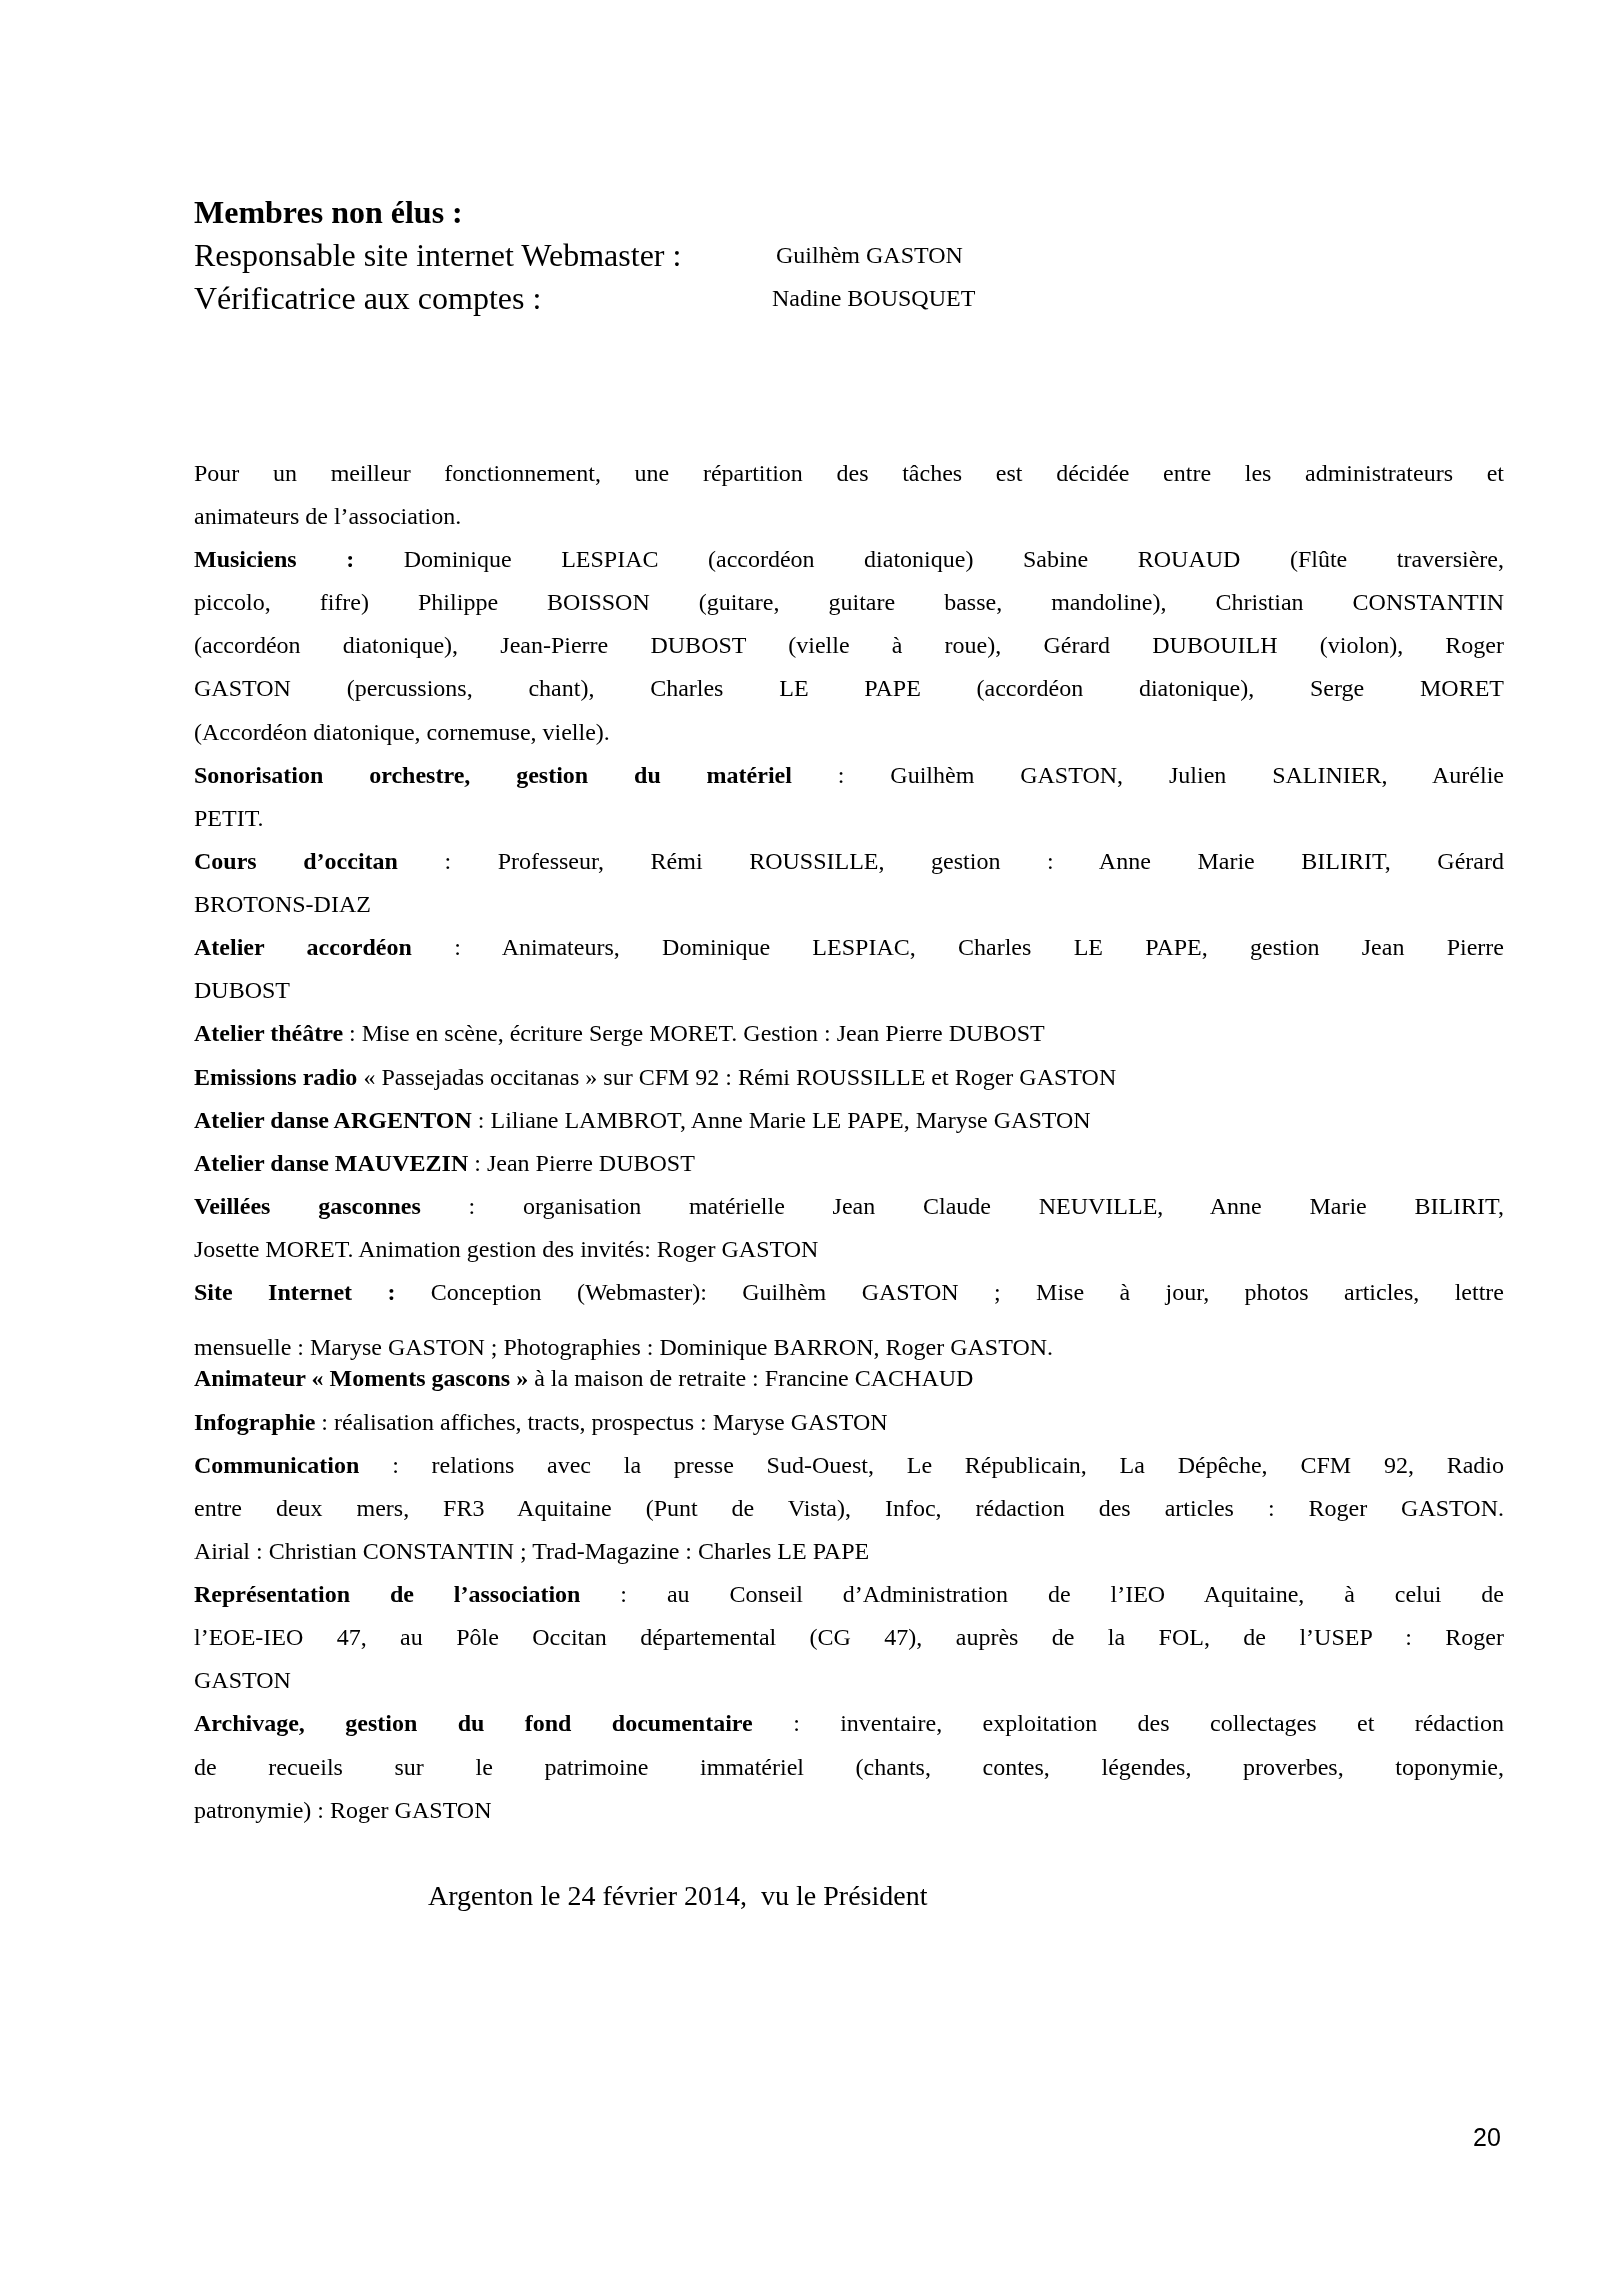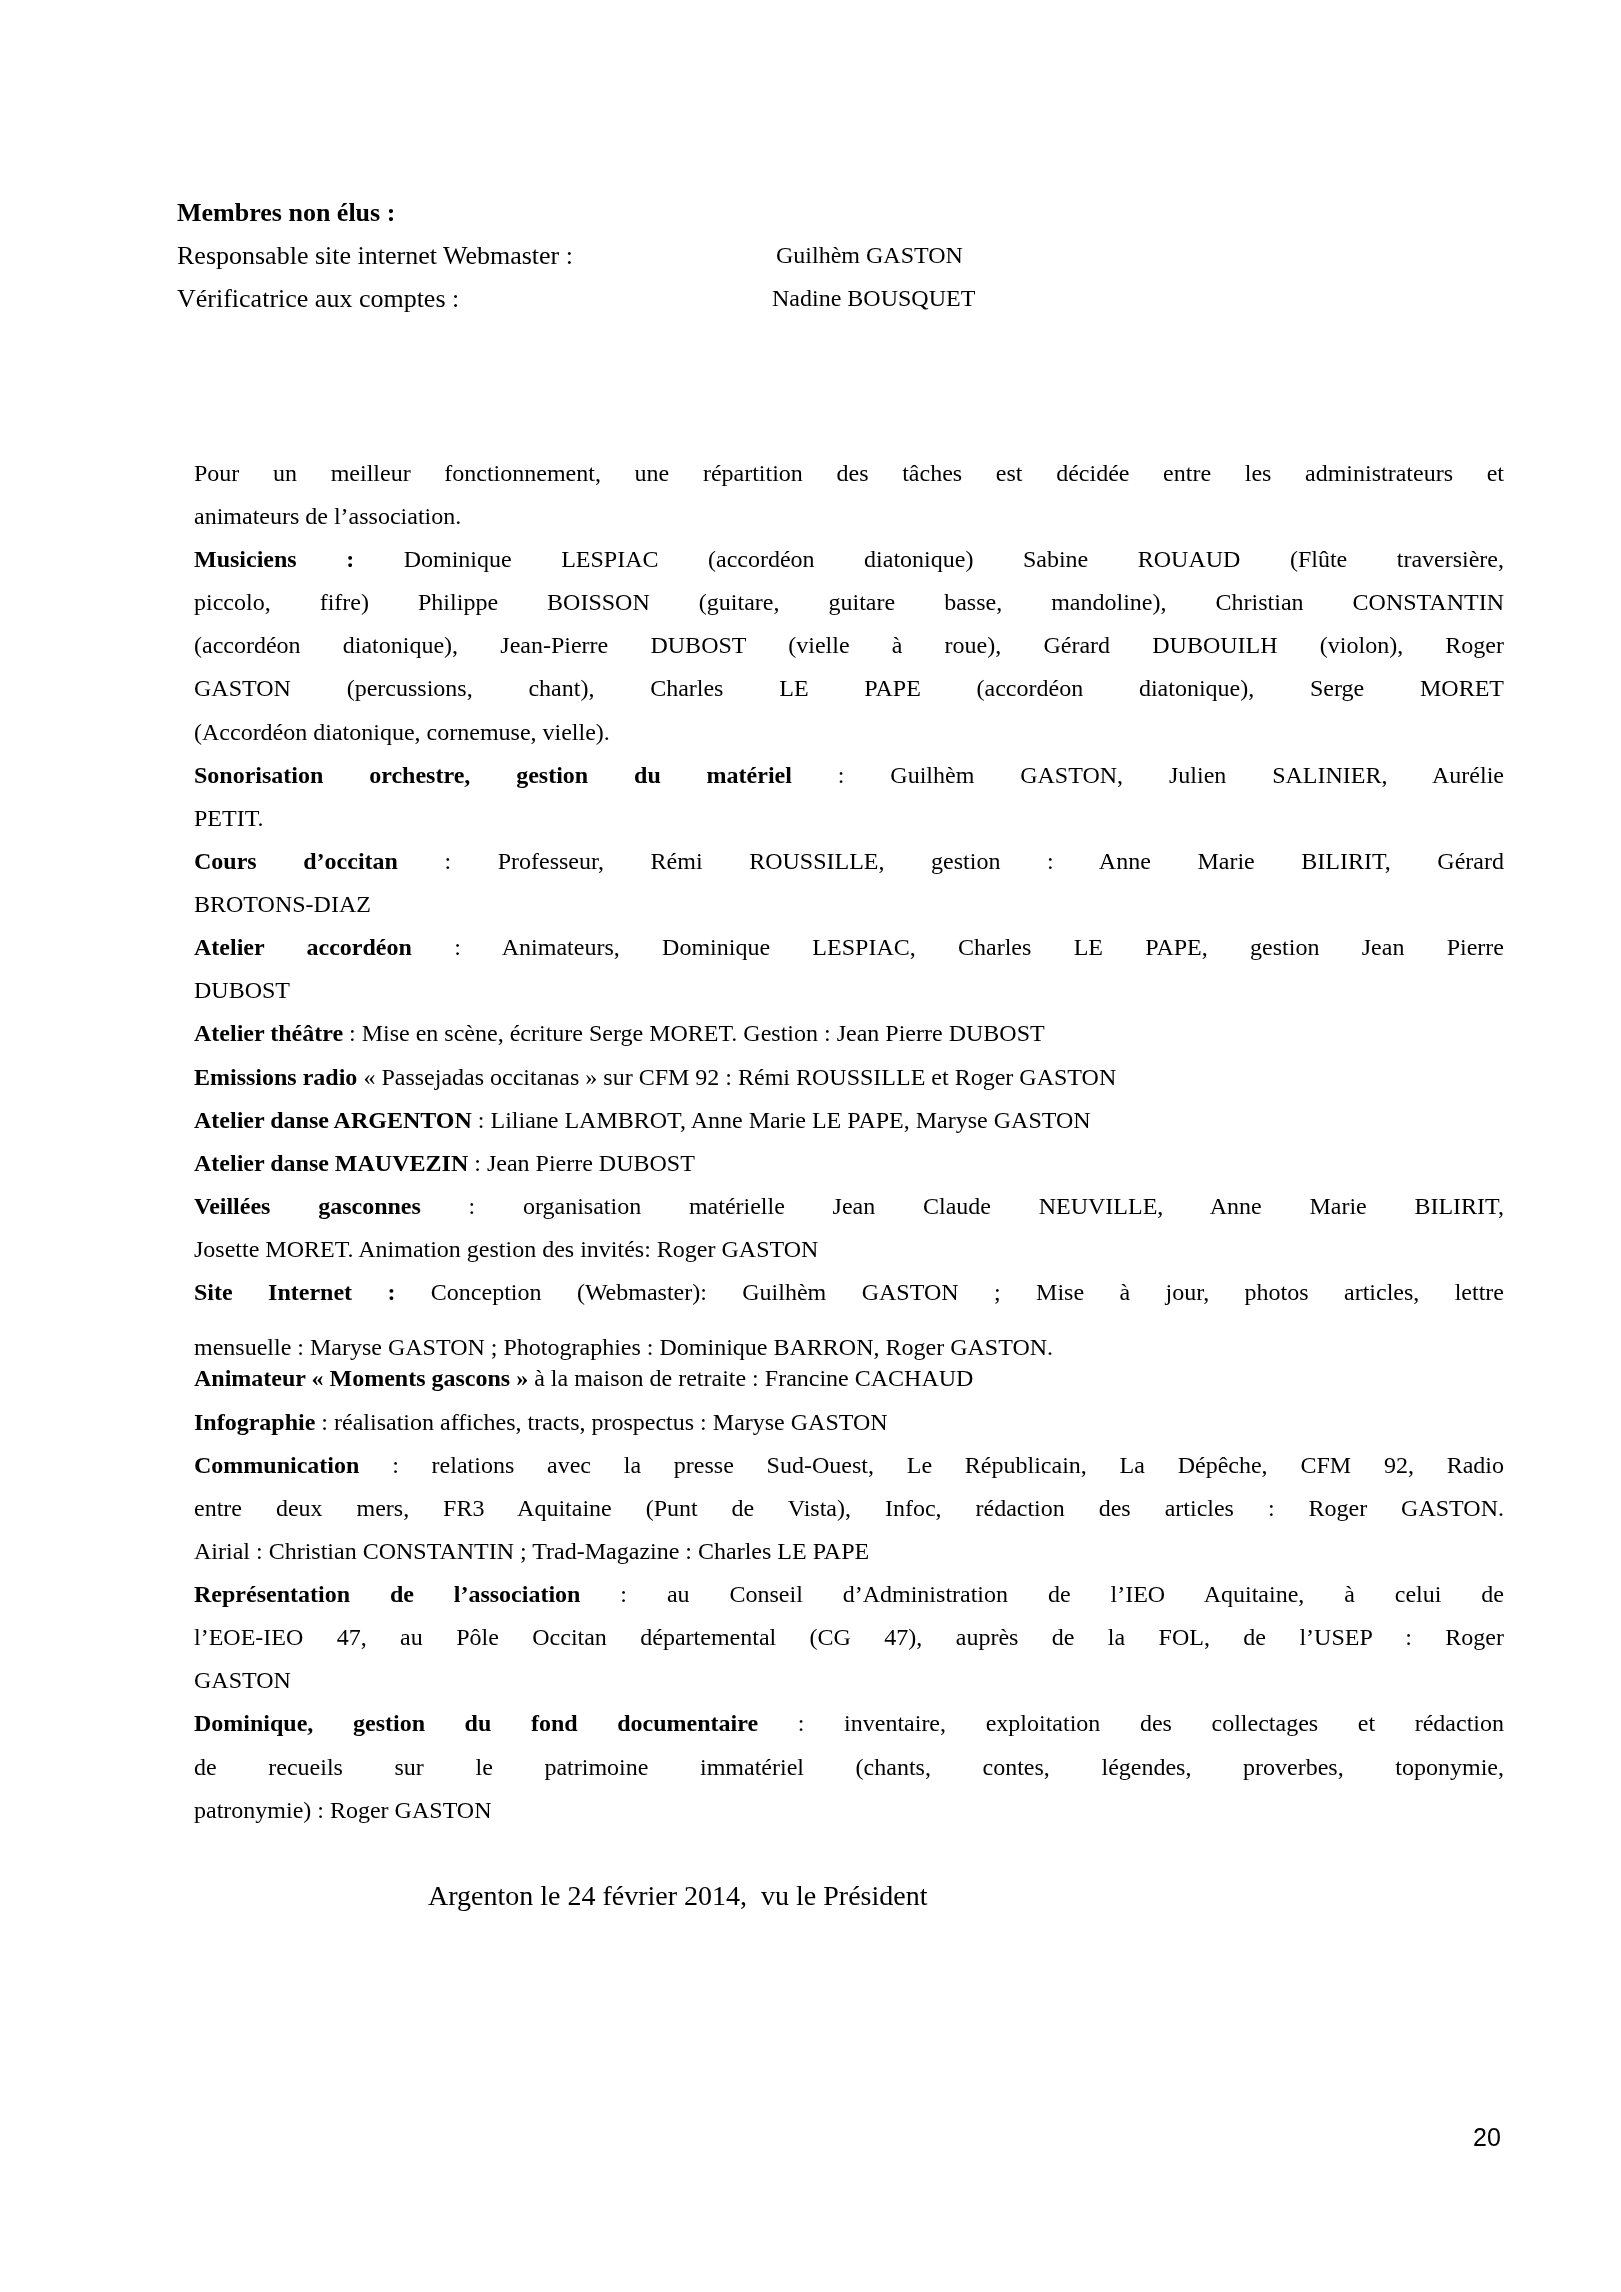--- a/index.html
+++ b/index.html
@@ -3,21 +3,21 @@
   <meta charset="utf-8">
   <style>
     html, body { margin: 0; padding: 0; background: #ffffff; }
     body { width: 1621px; height: 2293px; position: relative; overflow: hidden;
            font-family: "Liberation Serif", "DejaVu Serif", serif; color: #000; }
     .page { position: absolute; left: 0; top: 0; width: 1621px; height: 2293px; background: #fff; }
     .line { position: absolute; left: 194px; width: 1310px; font-size: 24px; line-height: 35px;
             white-space: nowrap; }
     .j { text-align: justify; text-align-last: justify; white-space: normal; }
     b { font-weight: bold; }
-    .label-col { position: absolute; left: 177px; font-size: 26px; line-height: 35px; white-space: nowrap; }
+    .label-col { position: absolute; left: 194px; font-size: 32px; line-height: 35px; white-space: nowrap; }
     .val-col { position: absolute; font-size: 24px; line-height: 35px; white-space: nowrap; }
     .pagenum { position: absolute; left: 1473px; top: 2123px; font-family: Liberation Sans, sans-serif;
                font-size: 25px; line-height: 29px; }
     .signature { position: absolute; left: 428px; font-size: 28px; line-height: 35px; white-space: pre; }
   </style>
 </head>
 <body>
 
 <div class="page">
 
@@ -53,21 +53,21 @@
       <div class="line j" style="top: 1275px;"><b>Site Internet :</b><span> Conception (Webmaster): Guilhèm GASTON ; Mise à jour, photos articles, lettre</span></div>
       <div class="line" style="top: 1318px; margin-top: 12px;"><span>mensuelle : Maryse GASTON ; Photographies : Dominique BARRON, Roger GASTON.</span></div>
       <div class="line" style="top: 1361px;"><b>Animateur « Moments gascons »</b><span> à la maison de retraite : Francine CACHAUD</span></div>
       <div class="line" style="top: 1405px;"><b>Infographie</b><span> : réalisation affiches, tracts, prospectus : Maryse GASTON</span></div>
       <div class="line j" style="top: 1448px;"><b>Communication</b><span> : relations avec la presse Sud-Ouest, Le Républicain, La Dépêche, CFM 92, Radio</span></div>
       <div class="line j" style="top: 1491px;"><span>entre deux mers, FR3 Aquitaine (Punt de Vista), Infoc, rédaction des articles : Roger GASTON.</span></div>
       <div class="line" style="top: 1534px;"><span>Airial : Christian CONSTANTIN ; Trad-Magazine : Charles LE PAPE</span></div>
       <div class="line j" style="top: 1577px;"><b>Représentation de l’association</b><span> : au Conseil d’Administration de l’IEO Aquitaine, à celui de</span></div>
       <div class="line j" style="top: 1620px;"><span>l’EOE-IEO 47, au Pôle Occitan départemental (CG 47), auprès de la FOL, de l’USEP : Roger</span></div>
       <div class="line" style="top: 1663px;"><span>GASTON</span></div>
-      <div class="line j" style="top: 1706px;"><b>Dominique, gestion du fond documentaire</b><span> : inventaire,  exploitation des collectages et rédaction</span></div>
+      <div class="line j" style="top: 1706px;"><b>Archivage, gestion du fond documentaire</b><span> : inventaire,  exploitation des collectages et rédaction</span></div>
       <div class="line j" style="top: 1750px;"><span>de recueils sur le patrimoine immatériel (chants, contes, légendes, proverbes, toponymie,</span></div>
       <div class="line" style="top: 1793px;"><span>patronymie) : Roger GASTON</span></div>
     </div>
 
   <div class="signature" style="top:1878px;">Argenton le 24 février 2014,  vu le Président</div>
 
   <div class="pagenum">20</div>
 </div>
 
 

